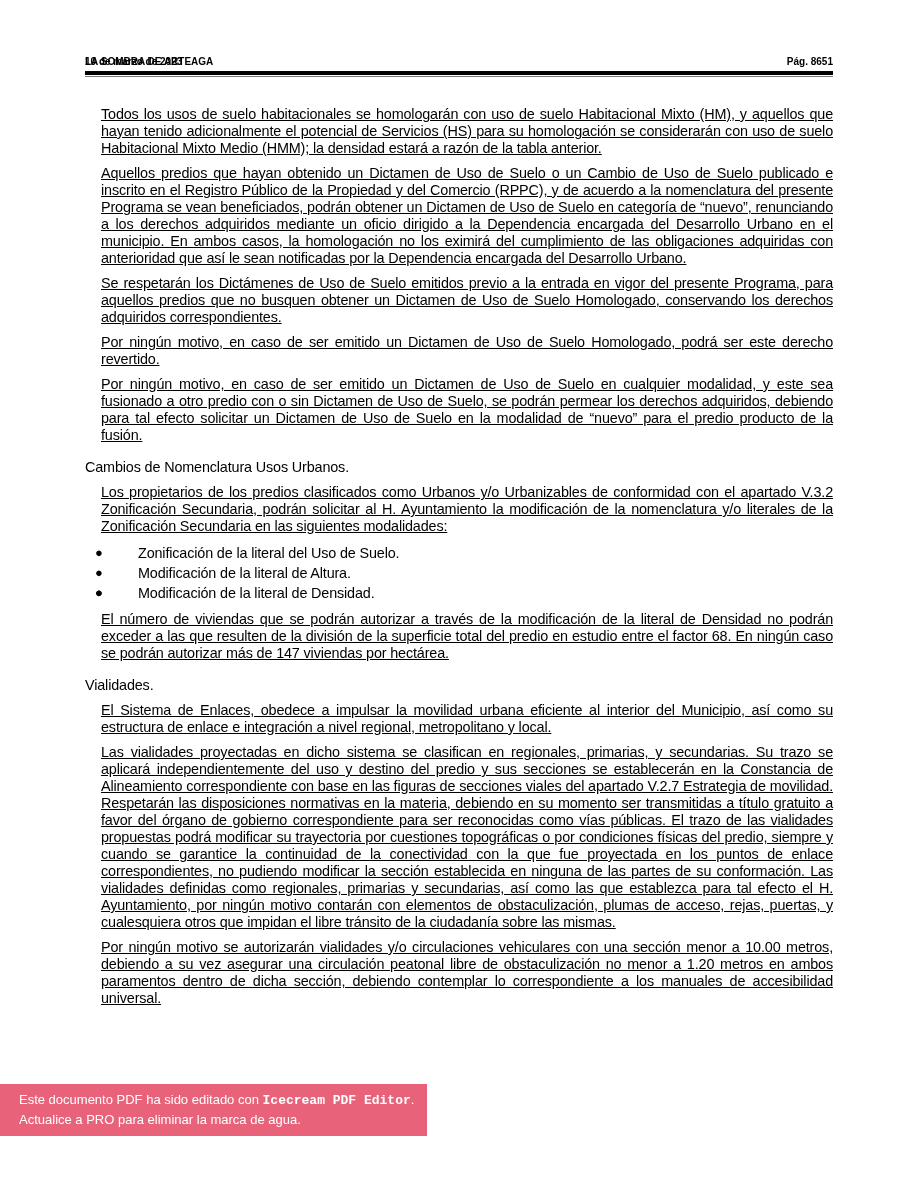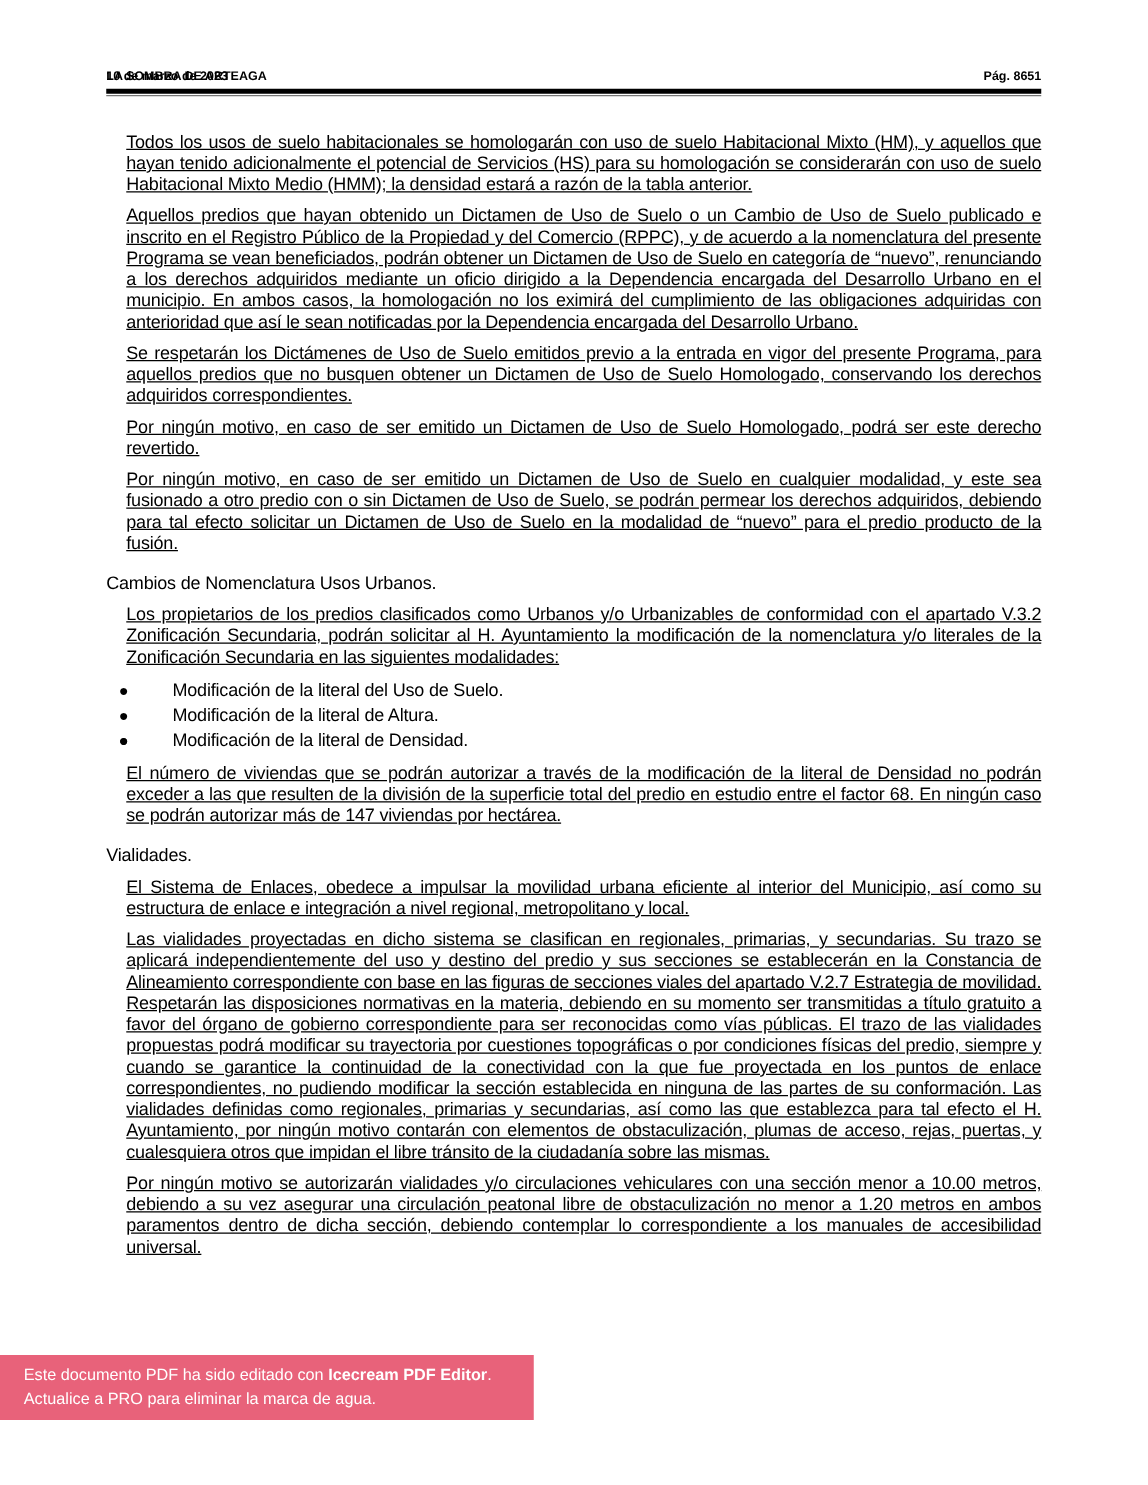--- a/index.html
+++ b/index.html
@@ -83,21 +83,21 @@
       top: 1084px;
       width: 427px;
       height: 52px;
       background: #e8627a;
       color: #fff;
       font-size: 13px;
       line-height: 19px;
       box-sizing: border-box;
       padding: 6px 0 0 19px;
     }
-    .watermark b { font-weight: bold; }
+    .watermark b { font-weight: bold; font-family: Liberation Mono, monospace; }
   </style>
 </head>
 <body>
 
 <div class="page-header">
   <span class="date">10 de marzo de 2023</span>
   <span class="title">LA SOMBRA DE ARTEAGA</span>
   <span class="pagenum">Pág. 8651</span>
 </div>
 <div class="header-rule"></div>
@@ -108,21 +108,21 @@
   <p>Aquellos predios que hayan obtenido un Dictamen de Uso de Suelo o un Cambio de Uso de Suelo publicado e inscrito en el Registro Público de la Propiedad y del Comercio (RPPC), y de acuerdo a la nomenclatura del presente Programa se vean beneficiados, podrán obtener un Dictamen de Uso de Suelo en categoría de “nuevo”, renunciando a los derechos adquiridos mediante un oficio dirigido a la Dependencia encargada del Desarrollo Urbano en el municipio.  En ambos casos, la homologación no los eximirá del cumplimiento de las obligaciones adquiridas con anterioridad que así le sean notificadas por la Dependencia encargada del Desarrollo Urbano.</p>
   <p>Se respetarán los Dictámenes de Uso de Suelo emitidos previo a la entrada en vigor del presente Programa, para aquellos predios que no busquen obtener un Dictamen de Uso de Suelo Homologado, conservando los derechos adquiridos correspondientes.</p>
   <p>Por ningún motivo, en caso de ser emitido un Dictamen de Uso de Suelo Homologado, podrá ser este derecho revertido.</p>
   <p>Por ningún motivo, en caso de ser emitido un Dictamen de Uso de Suelo en cualquier modalidad, y este sea fusionado a otro predio con o sin Dictamen de Uso de Suelo, se podrán permear los derechos adquiridos, debiendo para tal efecto solicitar un Dictamen de Uso de Suelo en la modalidad de “nuevo” para el predio producto de la fusión.</p>
 
   <h3>Cambios de Nomenclatura Usos Urbanos.</h3>
   <p>Los propietarios de los predios clasificados como Urbanos y/o Urbanizables de conformidad con el apartado V.3.2 Zonificación Secundaria, podrán solicitar al H. Ayuntamiento la modificación de la nomenclatura y/o literales de la Zonificación Secundaria en las siguientes modalidades:</p>
   <ul>
     <li>
       <span class="bullet">●</span>
-      <span>Modificación de la literal del Uso de Suelo.</span>
+      <span>Zonificación de la literal del Uso de Suelo.</span>
     </li>
     <li>
       <span class="bullet">●</span>
       <span>Modificación de la literal de Altura.</span>
     </li>
     <li>
       <span class="bullet">●</span>
     </li>
     <li>
       <span class="bullet">●</span>

